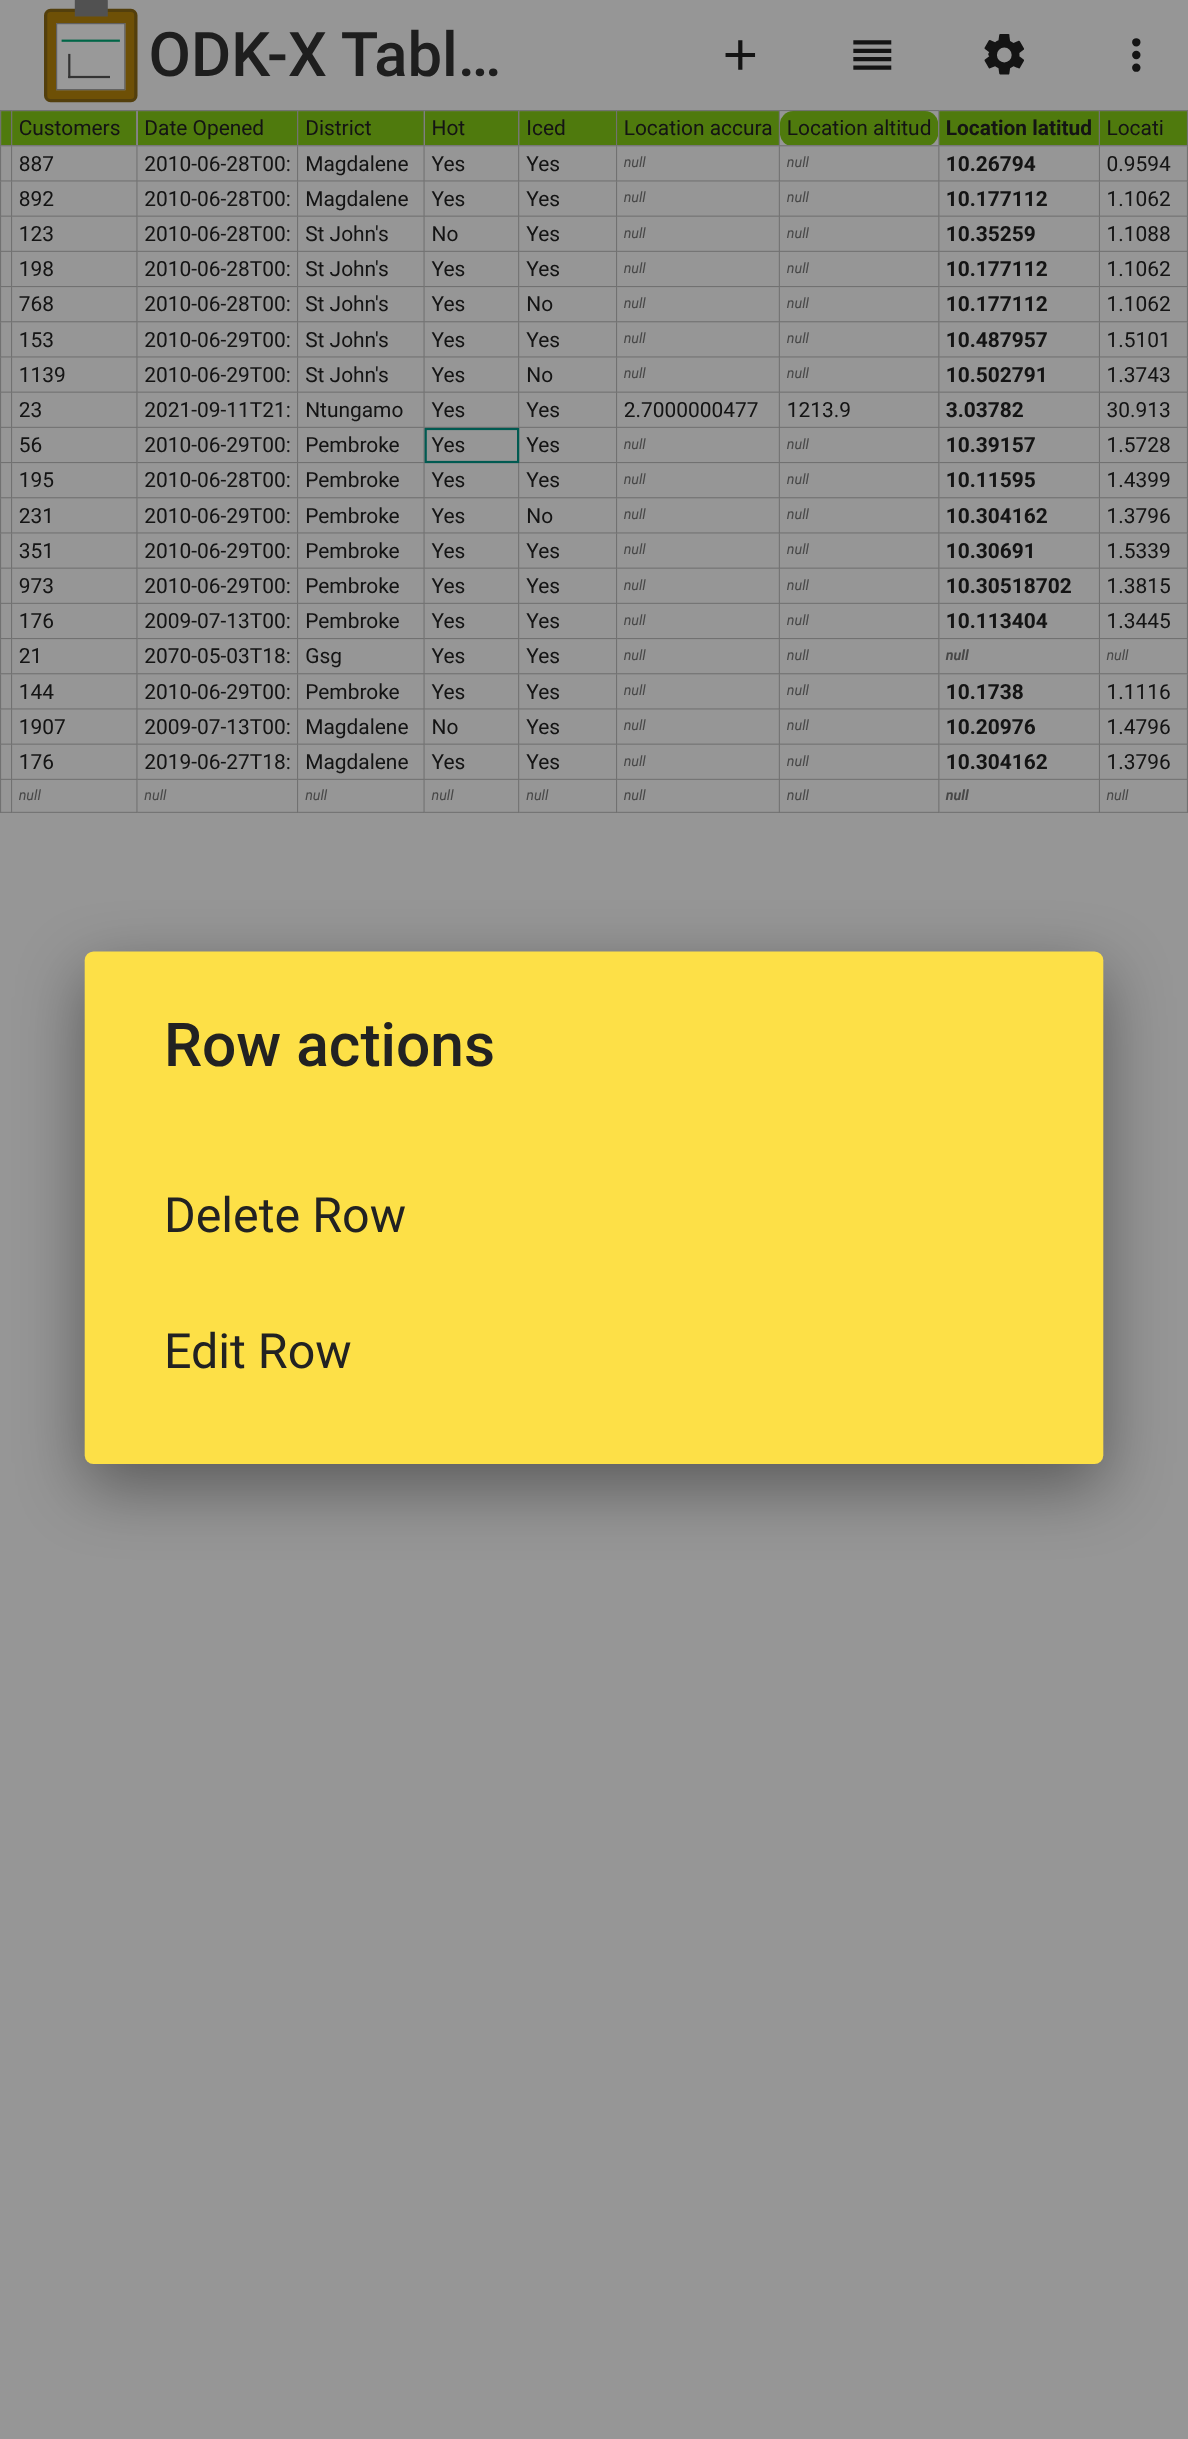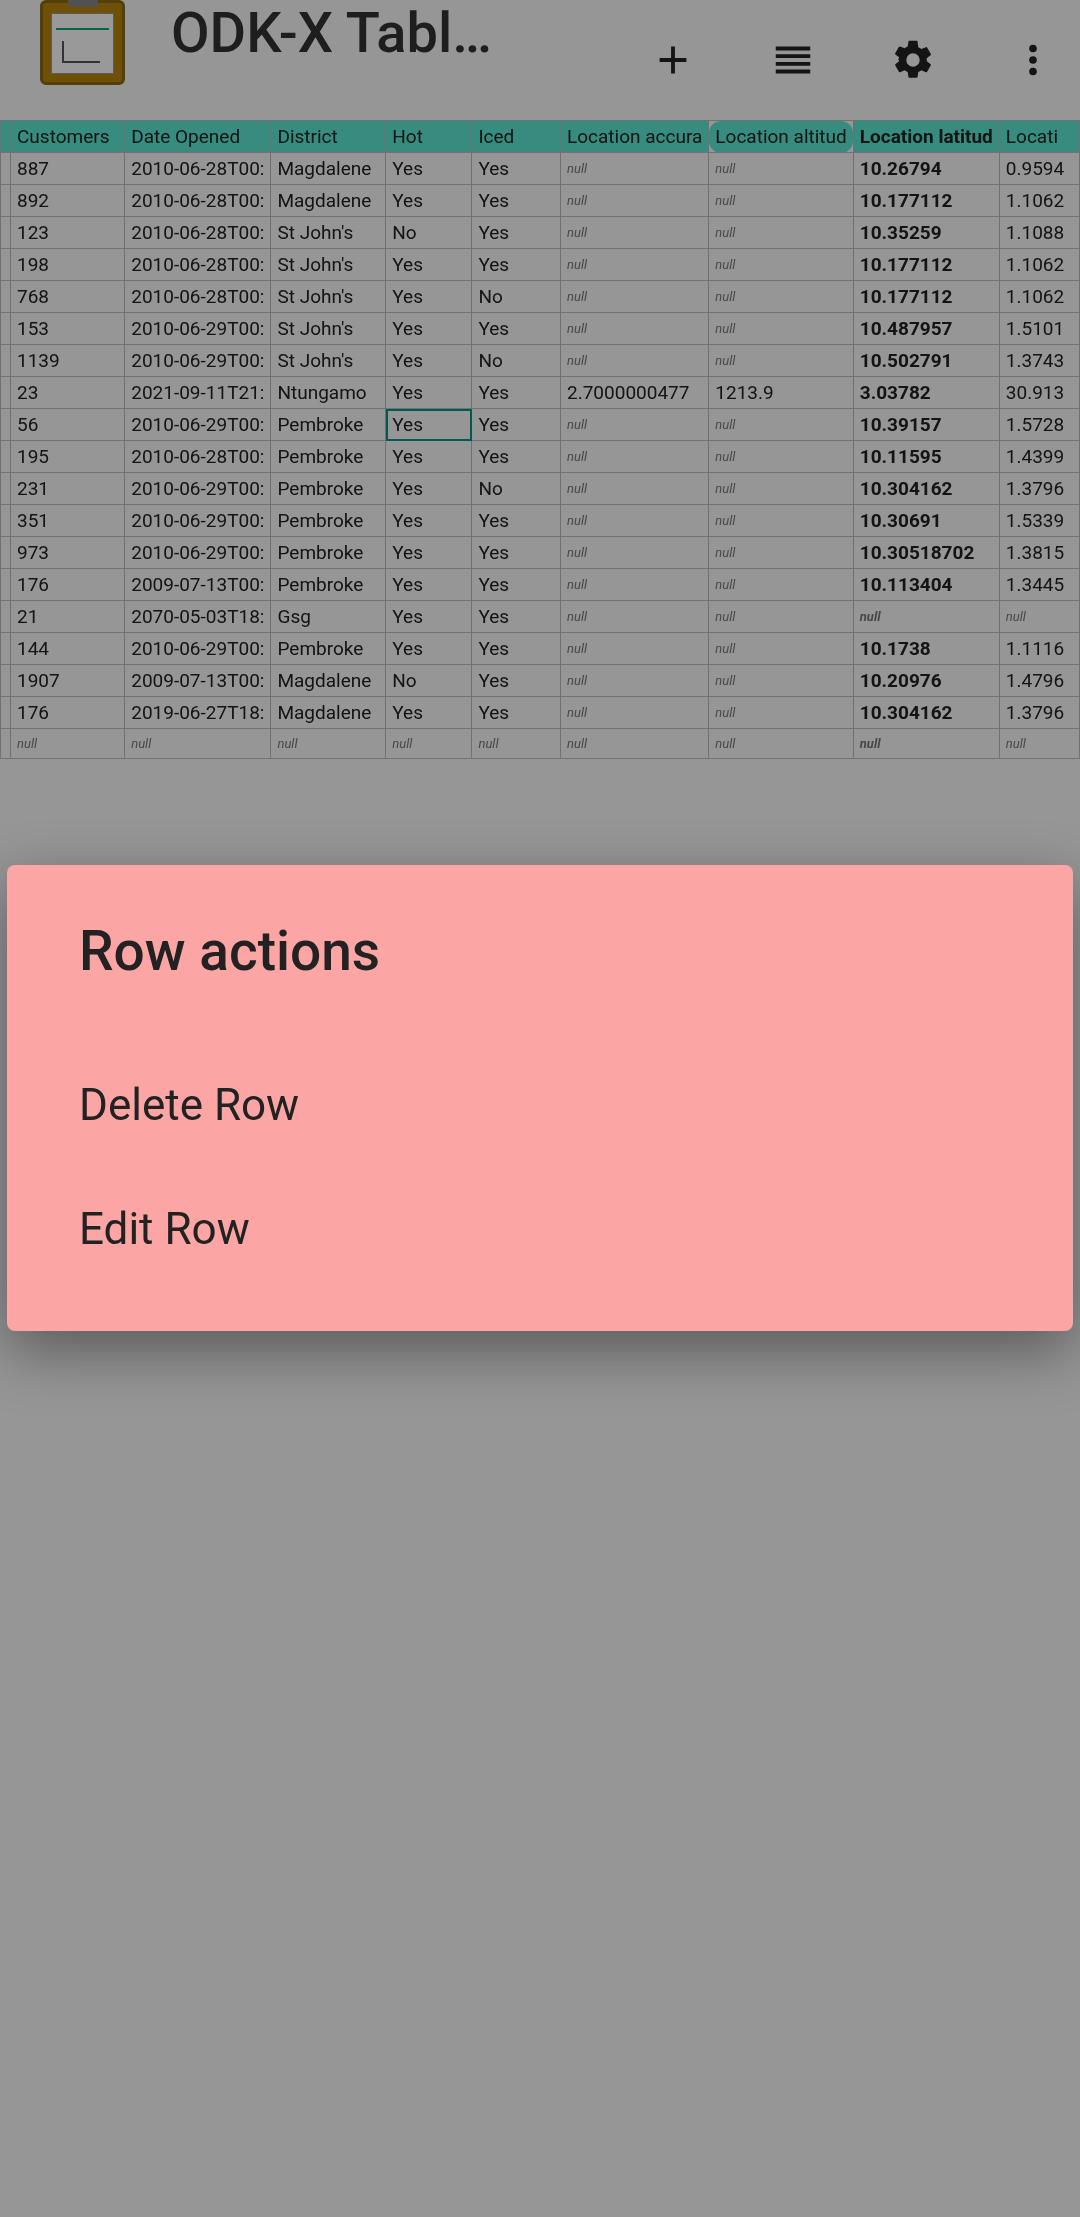--- a/index.html
+++ b/index.html
@@ -1,44 +1,44 @@
 <!DOCTYPE html>
 <html><head>
 <meta charset="utf-8">
 <style>
   * { box-sizing: border-box; margin: 0; padding: 0; }
   html, body { width: 1080px; height: 2217px; font-family: Roboto, Arial, sans-serif; background: #fafafa; overflow: hidden; }
-  .app-bar { height: 120px; display: flex; padding: 0 20px 0 40px; background: #fafafa; gap: 36px; }
+  .app-bar { height: 100px; display: flex; align-items: center; padding: 0 20px 0 40px; background: #fafafa; }
   .app-icon { width: 85px; height: 85px; background: #b8860b; border: 3px solid #8b6914; border-radius: 6px; position: relative; margin-right: 10px; }
   .app-icon::before { content: ""; position: absolute; top: -14px; left: 50%; transform: translateX(-50%); width: 30px; height: 18px; background: #888; border-radius: 4px 4px 0 0; }
   .app-icon-inner { position: absolute; top: 10px; left: 8px; right: 8px; bottom: 8px; background: #fff; border: 1px solid #999; }
   .app-icon-inner::before { content: ""; position: absolute; left: 4px; right: 4px; top: 14px; height: 2px; background: #0a7; }
   .app-icon-inner::after { content: ""; position: absolute; left: 10px; bottom: 10px; width: 36px; height: 20px; border-left: 2px solid #555; border-bottom: 2px solid #555; }
   .app-title { font-size: 56px; font-weight: 500; color: #333; white-space: nowrap; overflow: hidden; text-overflow: ellipsis; flex: 1; min-width: 0; }
   .toolbar-actions { display: flex; gap: 65px; align-items: center; margin-left: 20px; }
   .tb-icon { width: 55px; height: 55px; display: flex; align-items: center; justify-content: center; color: #222; }
   .plus svg, .menu svg, .gear svg, .dots svg { width: 46px; height: 46px; fill: #222; }
   .table-wrap { width: 100%; overflow: hidden; }
   table { border-collapse: collapse; font-size: 19px; color: #222; table-layout: fixed; }
   th, td { border: 1px solid #bdbdbd; padding: 4px 6px; height: 30px; text-align: left; white-space: nowrap; overflow: hidden; vertical-align: middle; }
-  th { background: #5eead4; color: #222; font-weight: 400; }
+  th { background: #84cc16; color: #222; font-weight: 400; }
   .c-lead { width: 10px; min-width: 10px; padding: 0; }
   .null { font-style: italic; color: #777; font-size: 13px; }
   .selected-cell { outline: 2px solid #009688; outline-offset: -2px; }
   .col0 { width: 122px; }
   .col1 { width: 126px; }
   .col2 { width: 122px; }
   .col3 { width: 124px; }
   .col4 { width: 124px; }
   .col5 { width: 122px; }
   .col6 { width: 124px; border-radius: 12px; }
   .col7 { width: 124px; font-weight: bold; }
   .col8 { width: 88px; }
   .overlay { position: absolute; inset: 0; background: rgba(0,0,0,0.4); display: flex; align-items: flex-start; justify-content: center; }
-  .dialog { margin-top: 865px; width: 1066px; background: #fca5a5; border-radius: 8px; padding: 54px 72px 40px 72px; box-shadow: 0 20px 60px rgba(0,0,0,0.4); }
+  .dialog { margin-top: 865px; width: 926px; background: #fde047; border-radius: 8px; padding: 54px 72px 40px 72px; box-shadow: 0 20px 60px rgba(0,0,0,0.4); }
   .dialog-title { font-size: 55px; font-weight: 500; color: #222; margin-bottom: 60px; }
   .dialog-item { font-size: 44px; color: #222; padding: 36px 0; }
 </style>
 </head>
 <body>
 
 <div class="app-bar">
   <div class="app-icon">
       <div class="app-icon-inner"></div>
     </div>

